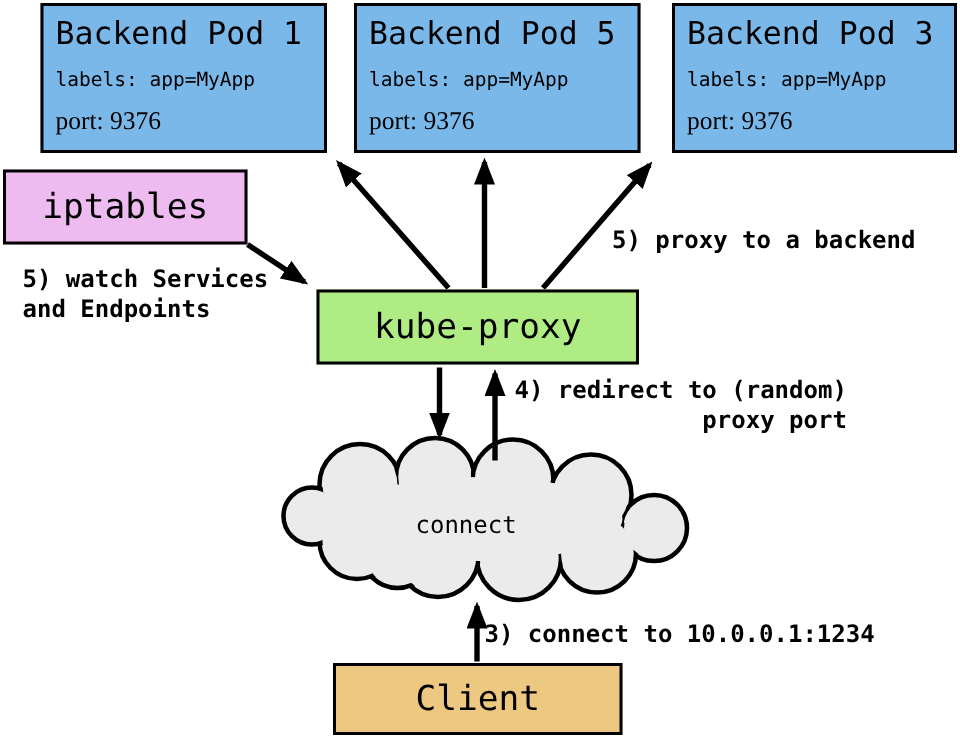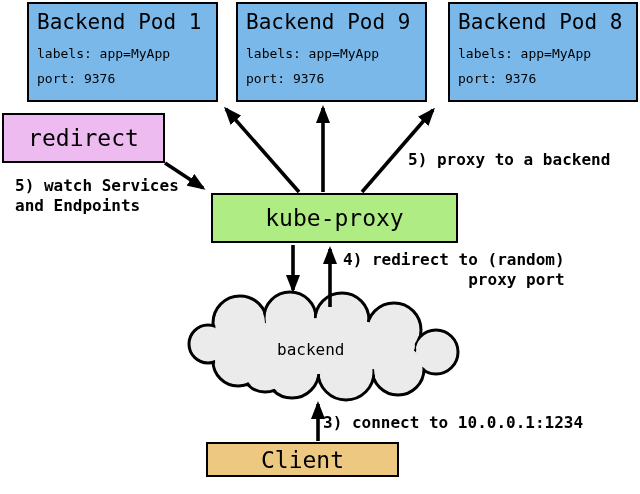--- a/index.html
+++ b/index.html
@@ -39,31 +39,31 @@
     top: 2px;
   }
   .pod-title {
     position: absolute;
     left: 8px; top: 6px;
     font-size: 21px;
     letter-spacing: 0;
     white-space: nowrap;
   }
   .pod-line1 { position: absolute; left: 8px; top: 42px; font-size: 13px; white-space: nowrap; }
-  .pod-line2 { position: absolute; left: 8px; top: 67px; font-size: 13px; white-space: nowrap; }
+  .pod-line2 { position: absolute; left: 8px; top: 67px; font-size: 17px; white-space: nowrap; font-family: Liberation Serif, serif; }
   .node-label-box {
     display: flex;
     align-items: center;
     justify-content: center;
     font-size: 23px;
     white-space: nowrap;
   }
   .apiserver { left: 2px; top: 113px; width: 163px; height: 50px; background: var(--apiserver_fill); }
-  .kubeproxy { left: 211px; top: 193px; width: 247px; height: 50px; background: var(--kube_proxy_fill); }
-  .client { left: 206px; top: 442px; width: 193px; height: 35px; background: var(--client_fill); }
+  .kubeproxy { left: 211px; top: 193px; width: 215px; height: 50px; background: var(--kube_proxy_fill); }
+  .client { left: 222px; top: 442px; width: 193px; height: 48px; background: var(--client_fill); }
   .cloud-label {
     position: absolute;
     left: 277px; top: 340px;
     font-size: 16px;
     white-space: nowrap;
   }
   .annotation {
     position: absolute;
     font-size: 16px;
     font-weight: bold;
@@ -130,44 +130,44 @@
     <line class="arrow" x1="318" y1="441" x2="318" y2="404" marker-end="url(#ah)"></line>
   </svg>
 
   <div class="box pod" style="left:27px">
     <div class="pod-title">Backend Pod 1</div>
     <div class="pod-line1">labels: app=MyApp</div>
     <div class="pod-line2">port: 9376</div>
   </div>
 
   <div class="box pod" style="left:236px">
-    <div class="pod-title">Backend Pod 9</div>
+    <div class="pod-title">Backend Pod 5</div>
     <div class="pod-line1">labels: app=MyApp</div>
     <div class="pod-line2">port: 9376</div>
   </div>
 
   <div class="box pod" style="left:448px;width:190px">
-    <div class="pod-title">Backend Pod 8</div>
+    <div class="pod-title">Backend Pod 3</div>
     <div class="pod-line1">labels: app=MyApp</div>
     <div class="pod-line2">port: 9376</div>
   </div>
 
   <div class="box node-label-box apiserver">
-    <span>redirect</span>
+    <span>iptables</span>
   </div>
 
   <div class="box node-label-box kubeproxy">
     <span>kube-proxy</span>
   </div>
 
   <div class="box node-label-box client">
     <span>Client</span>
   </div>
 
-  <div class="cloud-label">backend</div>
+  <div class="cloud-label">connect</div>
 
   <div class="annotation ann-1">5) watch Services
 and Endpoints</div>
   <div class="annotation ann-3">3) connect to 10.0.0.1:1234</div>
   <div class="annotation ann-4">4) redirect to (random)
 proxy port</div>
   <div class="annotation ann-5">5) proxy to a backend</div>
 
 </div>
 

